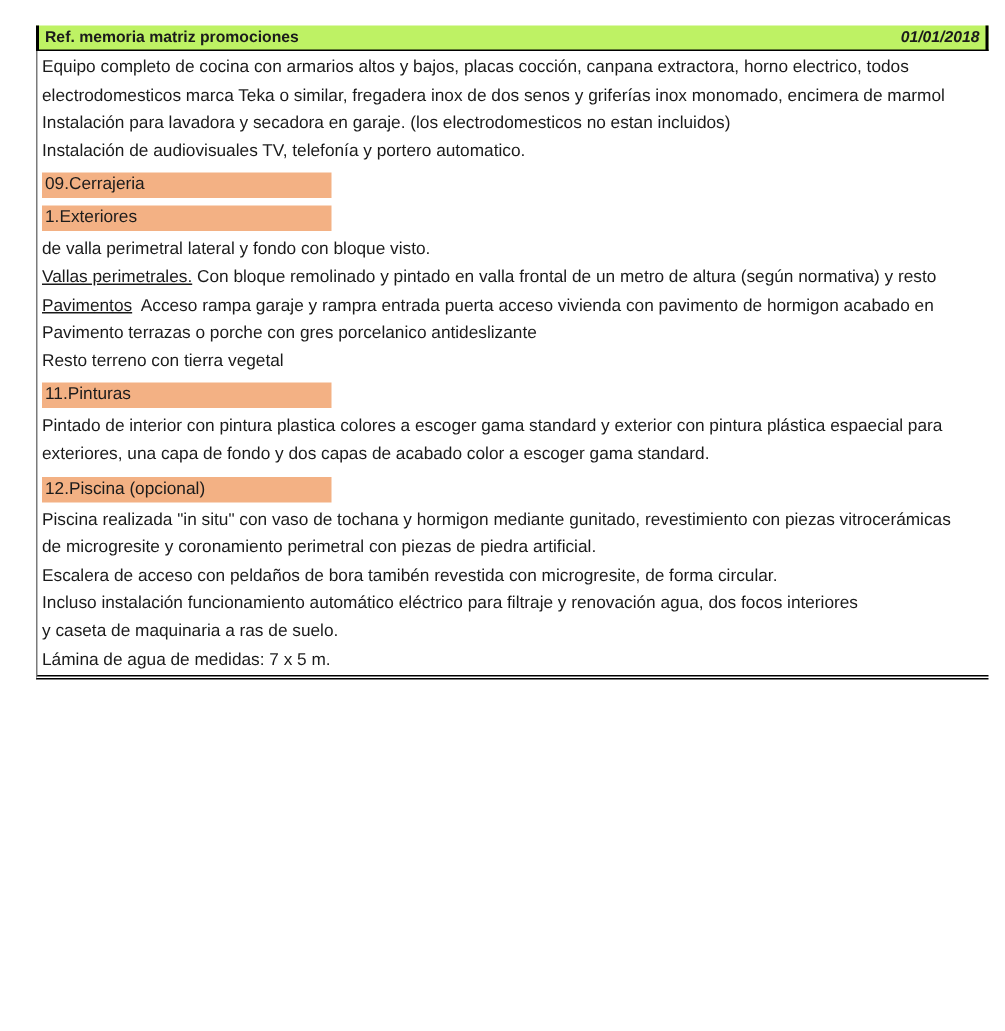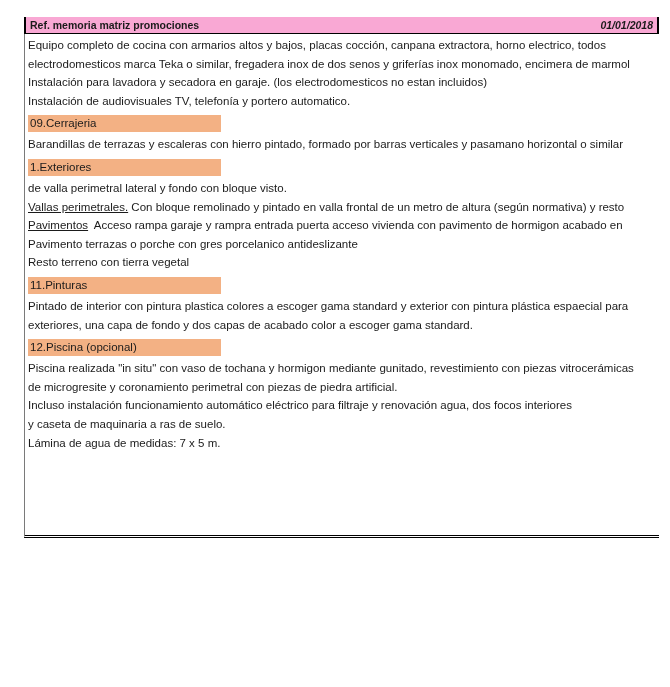--- a/index.html
+++ b/index.html
@@ -12,33 +12,33 @@
   .title-row{
     background:#ED7D31;
     border-top:2px solid #000;border-left:2px solid #000;border-right:2px solid #000;
     border-bottom:1px solid #000;
     height:20px;line-height:20px;
     font-weight:bold;font-size:12.5px;
     padding-left:4px;box-sizing:border-box;
     white-space:nowrap;overflow:hidden;
   }
   .ref-row{
-    background:#f9a8d4;
+    background:#bef264;
     border-left:2px solid #000;border-right:2px solid #000;border-bottom:1px solid #000;
     height:17px;line-height:17px;
     display:flex;justify-content:space-between;align-items:center;
     font-size:10.5px;font-weight:bold;
     padding:0 4px;box-sizing:border-box;
     white-space:nowrap;overflow:hidden;
   }
   .date{font-style:italic;margin-left:23px;}
   .doc-body{
     border-left:1px solid #7a7a7a;
     border-bottom:3px double #000;
-    height:504px;box-sizing:border-box;
+    height:419px;box-sizing:border-box;
     padding:2px 0 0 3px;
     font-size:11.5px;
     overflow:hidden;
   }
   .line{
     height:18.6px;line-height:18.6px;
     white-space:pre;overflow:hidden;
   }
   .heading{
     width:193px;height:17px;line-height:17px;
@@ -57,30 +57,30 @@
   <div class="ref-row">
     <span>Ref. memoria matriz promociones</span>
     <span class="date">01/01/2018</span>
   </div>
   <div class="doc-body" id="doc-body">
       <div class="line">Equipo completo de cocina con armarios altos y bajos, placas cocción, canpana extractora, horno electrico, todos</div>
       <div class="line">electrodomesticos marca Teka o similar, fregadera inox de dos senos y griferías inox monomado, encimera de marmol</div>
       <div class="line">Instalación para lavadora y secadora en garaje. (los electrodomesticos no estan incluidos)</div>
       <div class="line">Instalación de audiovisuales TV, telefonía y portero automatico.</div>
       <div class="heading">09.Cerrajeria</div>
-      <div class="line">Barandillas de terrazas y escaleras con hierro pintado, formado por barras verticales y pasamano horizontal o similar</div>
       <div class="heading">1.Exteriores</div>
       <div class="line">de valla perimetral lateral y fondo con bloque visto.</div>
       <div class="line"><span class="u">Vallas perimetrales.</span> Con bloque remolinado y pintado en valla frontal de un metro de altura (según normativa) y resto</div>
       <div class="line"><span class="u">Pavimentos</span>  Acceso rampa garaje y rampra entrada puerta acceso vivienda con pavimento de hormigon acabado en</div>
       <div class="line">Pavimento terrazas o porche con gres porcelanico antideslizante</div>
       <div class="line">Resto terreno con tierra vegetal</div>
       <div class="heading">11.Pinturas</div>
       <div class="line">Pintado de interior con pintura plastica colores a escoger gama standard y exterior con pintura plástica espaecial para</div>
       <div class="line">exteriores, una capa de fondo y dos capas de acabado color a escoger gama standard.</div>
       <div class="heading">12.Piscina (opcional)</div>
       <div class="line">Piscina realizada "in situ" con vaso de tochana y hormigon mediante gunitado, revestimiento con piezas vitrocerámicas</div>
       <div class="line">de microgresite y coronamiento perimetral con piezas de piedra artificial.</div>
+      <div class="line">Escalera de acceso con peldaños de bora tamibén revestida con microgresite, de forma circular.</div>
       <div class="line">Incluso instalación funcionamiento automático eléctrico para filtraje y renovación agua, dos focos interiores</div>
       <div class="line">y caseta de maquinaria a ras de suelo.</div>
       <div class="line">Lámina de agua de medidas: 7 x 5 m.</div>
     </div>
 </div>
 
 </body></html>

